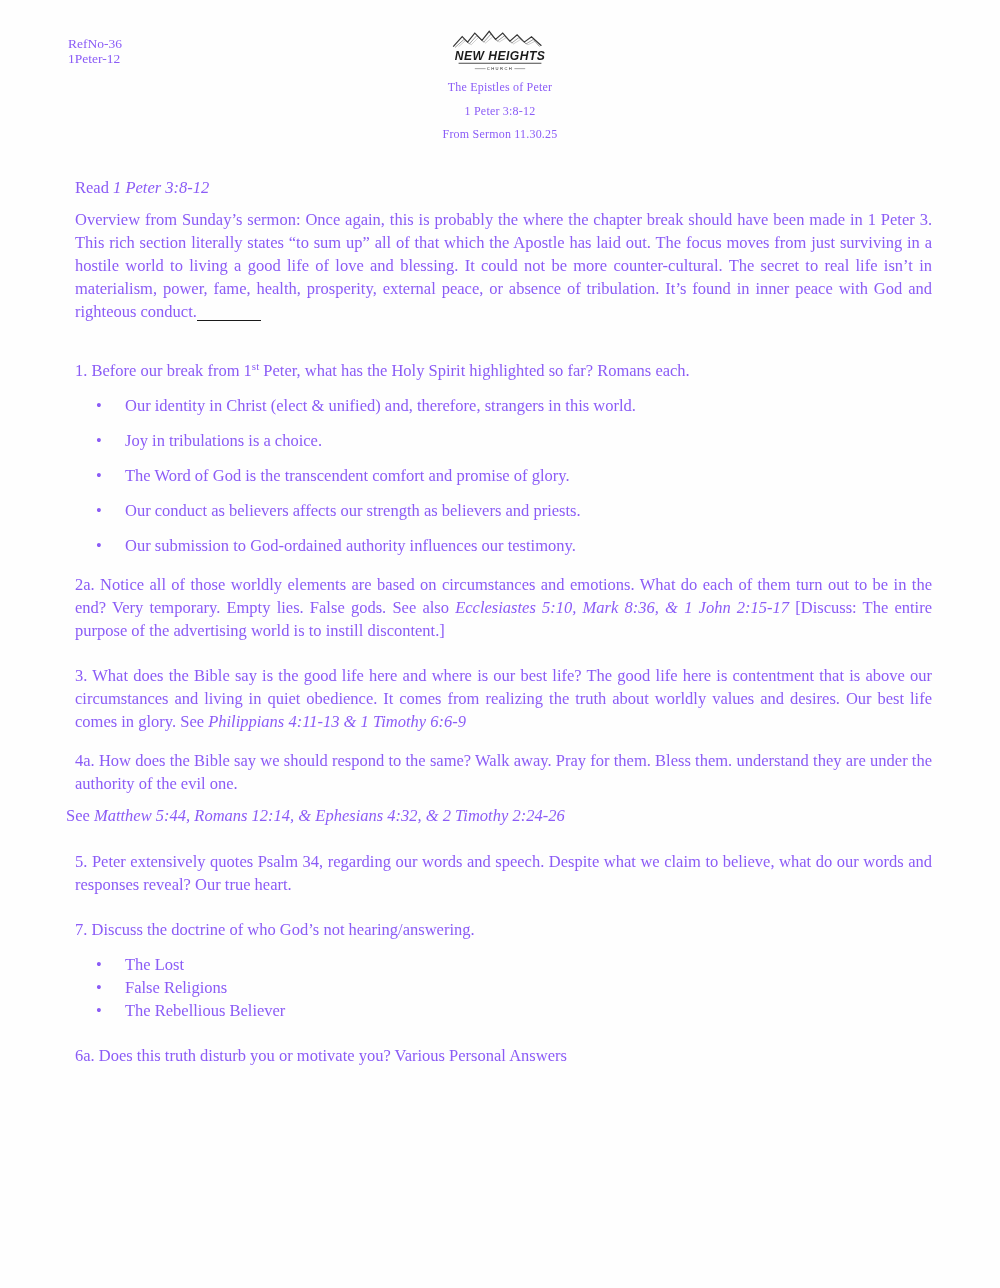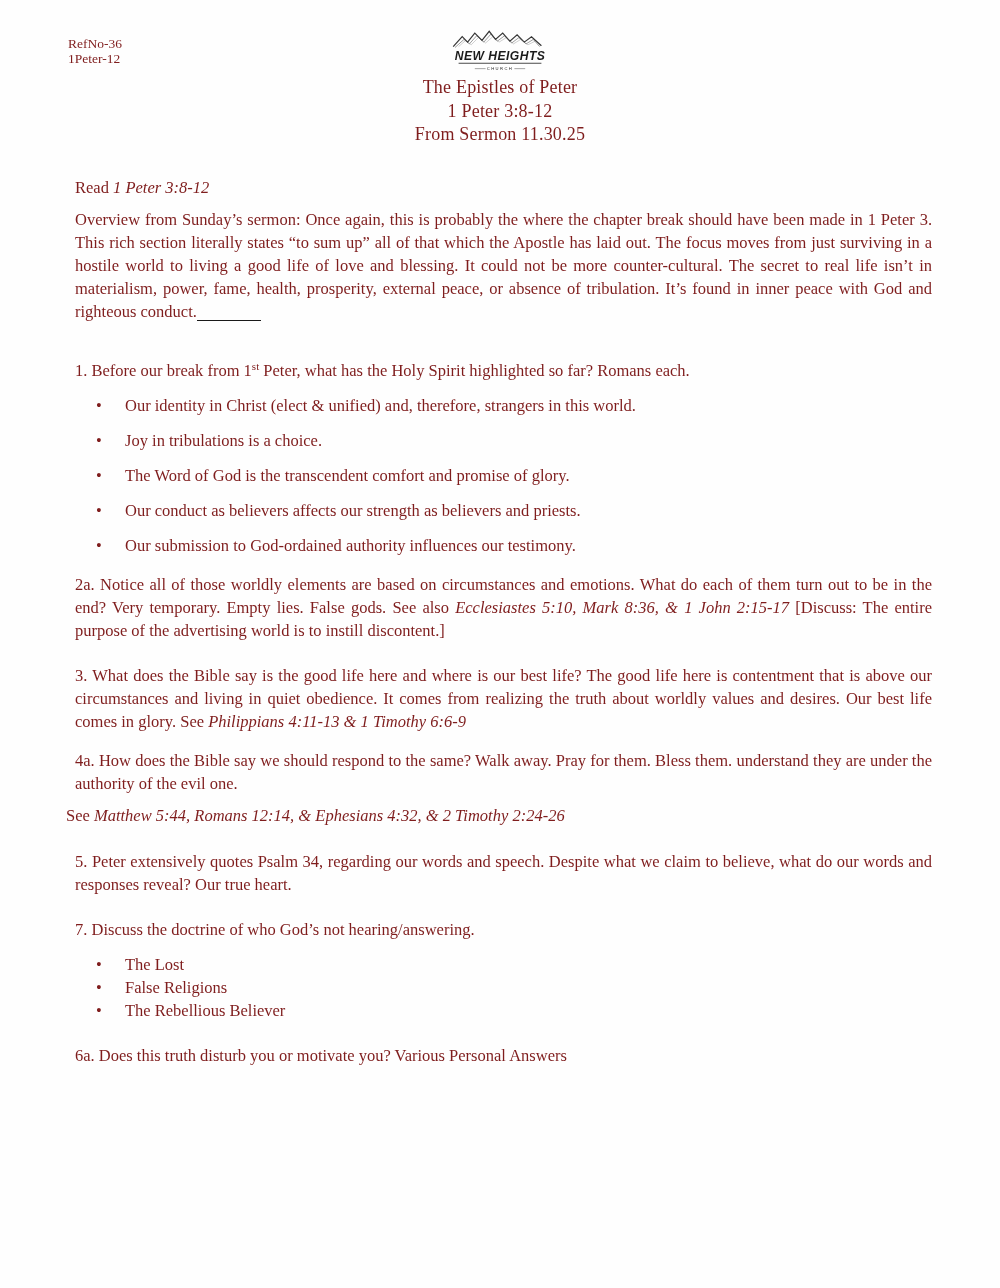--- a/index.html
+++ b/index.html
@@ -1,36 +1,36 @@
 <!DOCTYPE html>
 <html><head>
 <meta charset="utf-8">
 <title>Study Guide</title>
 <style>
   html,body { margin:0; padding:0; background:#ffffff; }
   .page {
     position:relative;
     width:1000px; height:1288px;
     background:#fefefe;
-    color:#7f1d1d;
+    color:#8b5cf6;
     font-family:"Liberation Serif", serif;
     font-size:16.5px;
     line-height:23px;
     overflow:hidden;
   }
   
   .header { position:relative; height:150px; }
   .refno {
     position:absolute; left:68px; top:36px;
     font-size:13.5px; line-height:15px;
   }
   .center-head { position:absolute; left:0; right:0; top:28px; text-align:center; }
   .logo { display:block; margin:0 auto; width:108px; height:48px; }
   .logo text { fill:#1c1c1c; }
-  .title-line { font-size:18px; line-height:23.5px; letter-spacing:0.2px; }
+  .title-line { font-size:12px; line-height:23.5px; letter-spacing:0.2px; }
   
   .content { padding:0 59px 0 66px; }
   .para { margin:9px; text-align:justify; }
   .i   { font-style:italic;text-align:right; }
   .u   { text-decoration-thickness:1.5px; text-underline-offset:3px; text-decoration-color:#1a1a1a; }
   sup  { font-size:11px; line-height:0; vertical-align:super; }
   .ufill {
     display:inline-block; width:46px; height:1em;
     border-bottom:1.6px solid #1a1a1a; vertical-align:-4px;
   }

